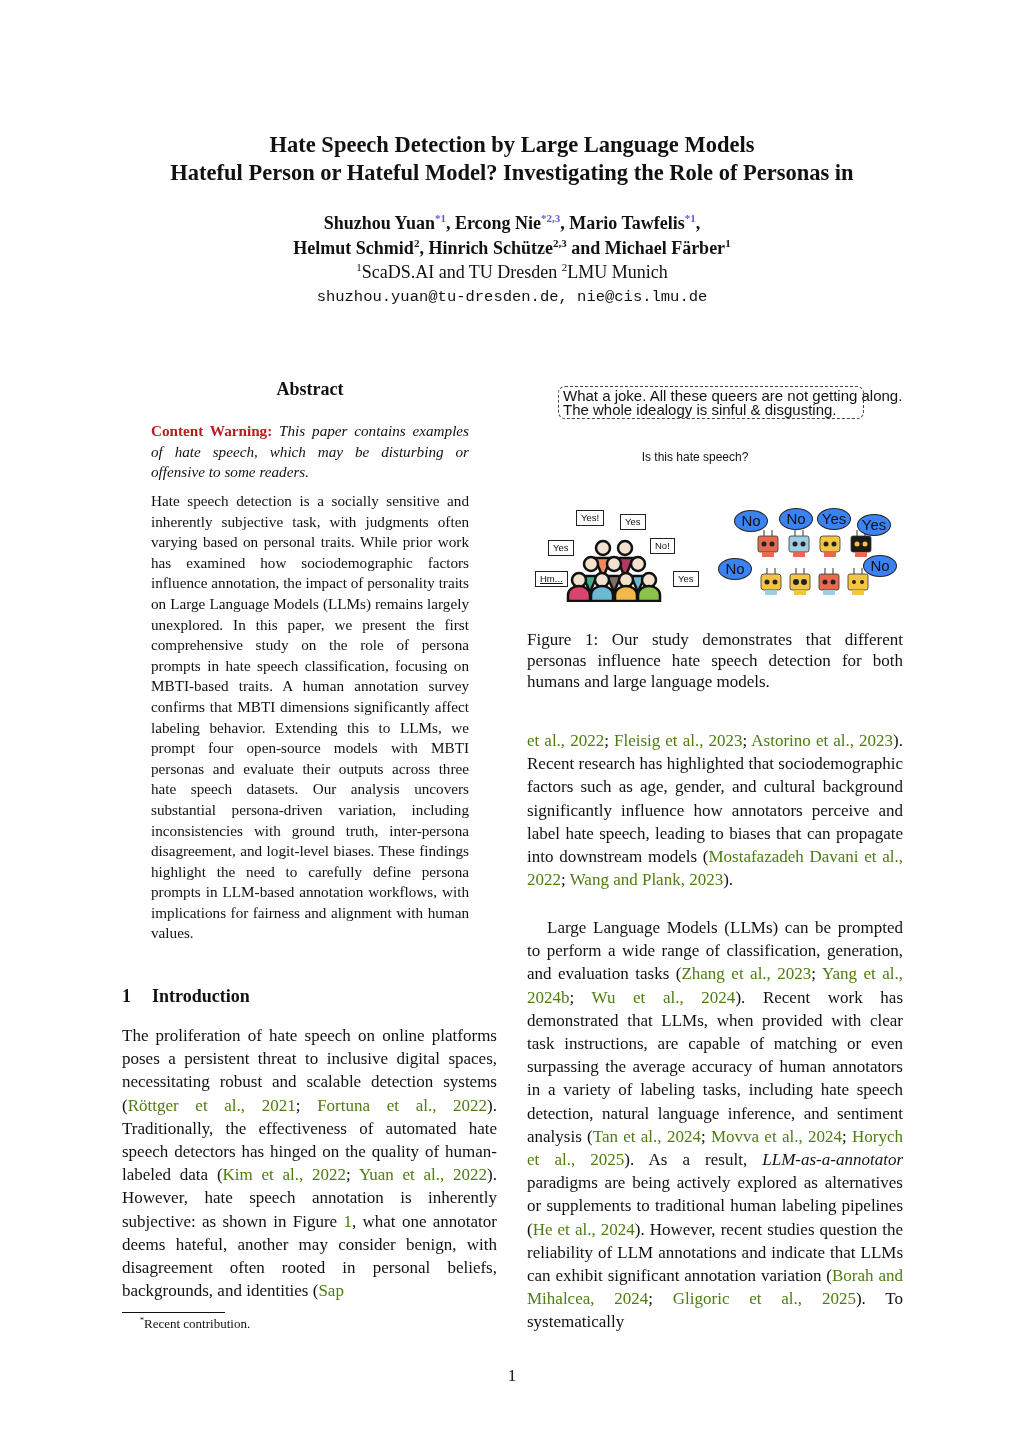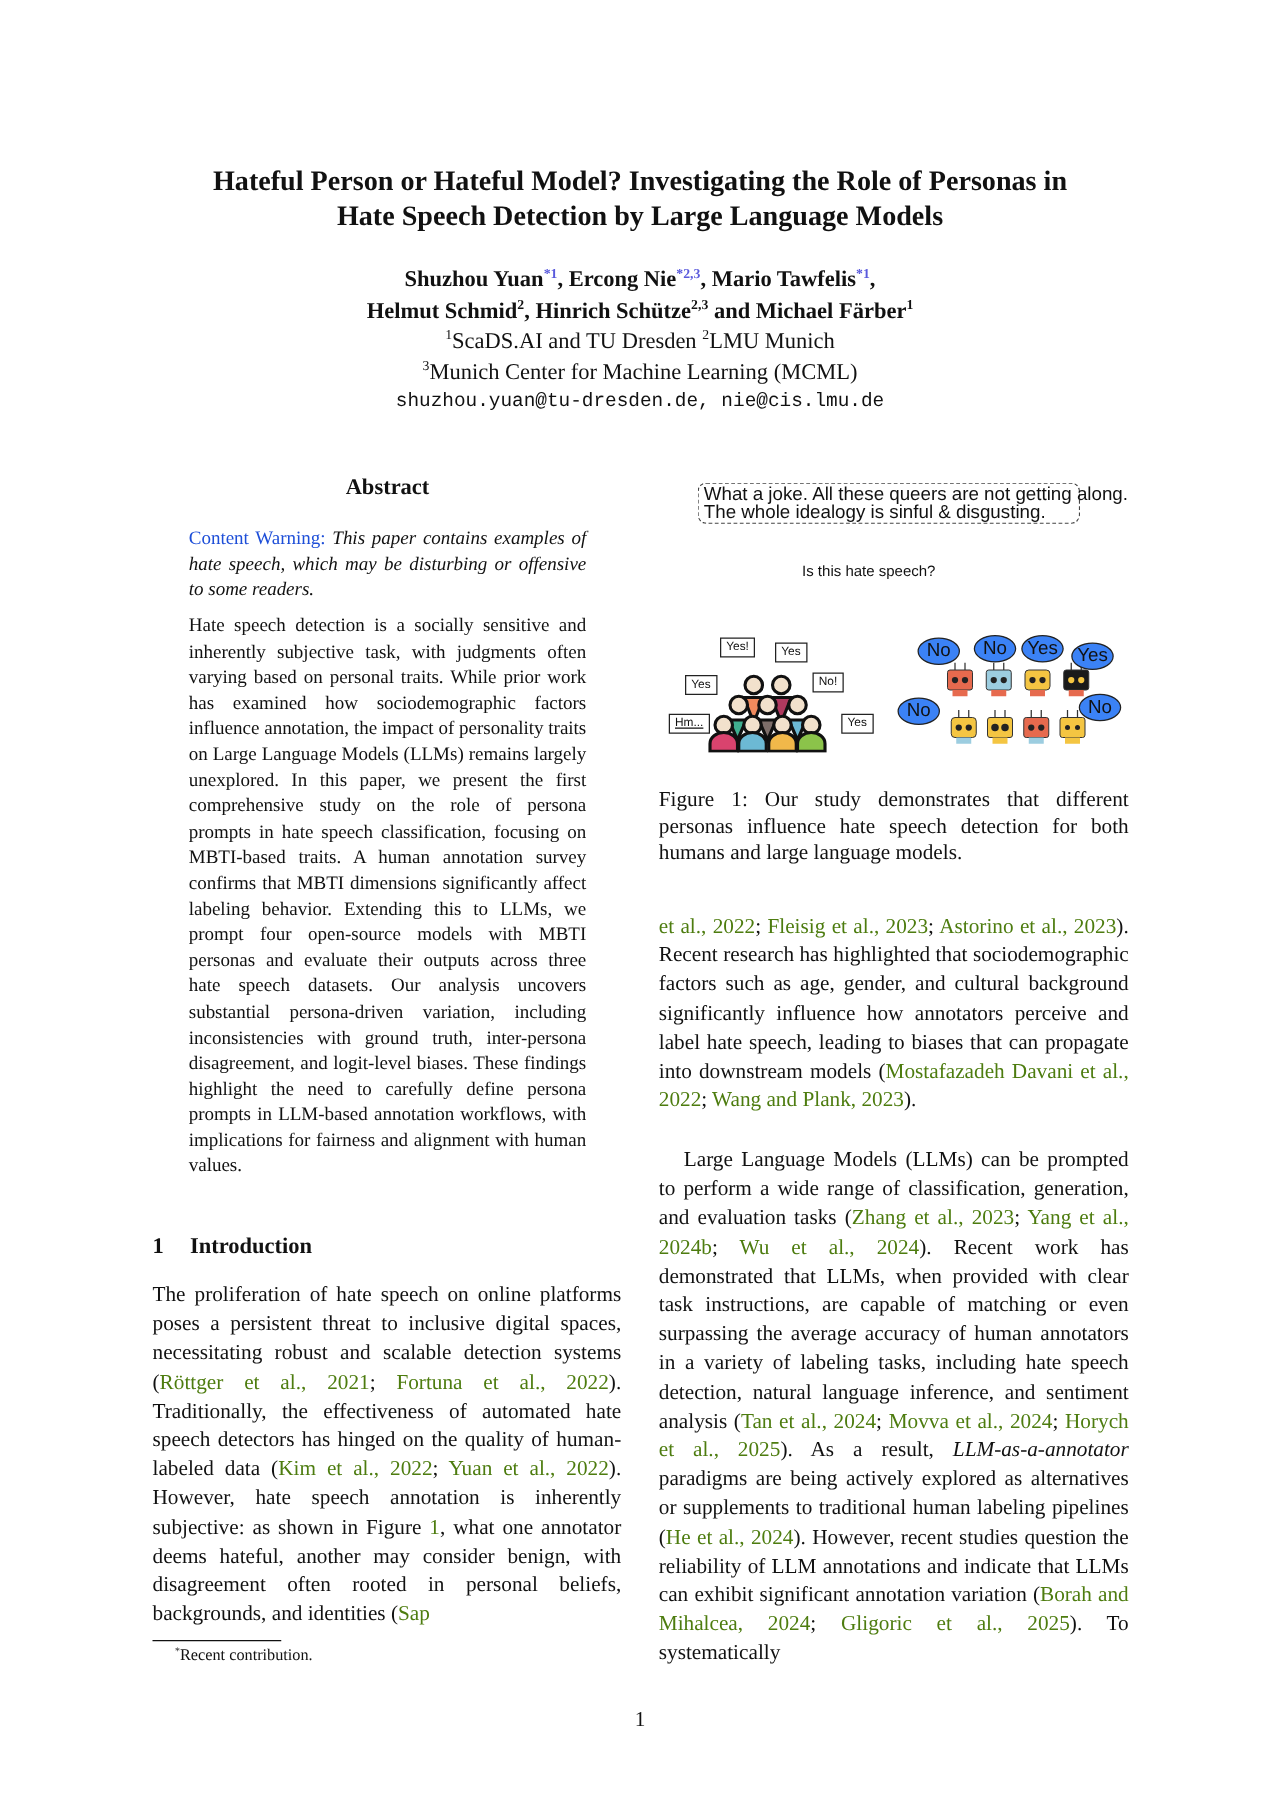--- a/index.html
+++ b/index.html
@@ -7,21 +7,21 @@
   .page{position:absolute;left:0;top:0;width:1024px;height:1448px;}
   .title{position:absolute;left:100px;width:824px;top:131px;text-align:center;font-weight:bold;font-size:22.5px;line-height:28px;}
   .authors{position:absolute;left:100px;width:824px;top:211px;text-align:center;font-size:18px;line-height:24.5px;}
   .authors .b{font-weight:bold;}
   .authors sup{font-size:11px;vertical-align:7px;line-height:0;}
   .authors sup.blue{color:#5a5adc;}
   .email{font-family:"Liberation Mono","DejaVu Sans Mono",monospace;font-size:15.5px;}
   .col{position:absolute;text-align:justify;}
   .abs-head{position:absolute;left:150px;width:320px;top:379px;text-align:center;font-weight:bold;font-size:18px;}
   .abs{left:151px;width:318px;font-size:15.2px;line-height:20.6px;}
-  .warn{color:#1d4ed8;font-weight:normal;}
+  .warn{color:#b91c1c;font-weight:bold;}
   .it{font-style:italic;}
   .cite{color:#4d7c0f;}
   .sec-head{position:absolute;left:122px;top:986px;font-weight:bold;font-size:18px;}
   .sec-head .num{display:inline-block;width:30px;}
   .body-l{left:122px;width:375px;top:1024px;font-size:17px;line-height:23.2px;}
   .body-r{left:527px;width:376px;font-size:17px;line-height:23.2px;}
   .indent{text-indent:20px;}
   .footrule{position:absolute;left:122px;top:1312px;width:103px;border-top:1px solid #111;}
   .footnote{position:absolute;left:140px;top:1316px;font-size:13px;}
   .footnote sup{font-size:8px;}
@@ -33,42 +33,39 @@
   .question{position:absolute;left:0;width:330px;top:70px;text-align:center;font-size:12px;}
   .bubble-sq{position:absolute;border:1.3px solid #222;background:#fff;font-size:9.5px;padding:1px 4px;line-height:12px;}
   .bubble-ov{position:absolute;border:1.3px solid #222;border-radius:50%;background:#3b82f6;font-size:15px;text-align:center;line-height:20px;width:32px;height:20px;}
 </style>
 </head>
 <body>
 
 <div class="page">
 
   <div class="title">
+    <div>Hate Speech Detection by Large Language Models</div>
     <div>Hateful Person or Hateful Model? Investigating the Role of Personas in</div>
-    <div>Hate Speech Detection by Large Language Models</div>
   </div>
 
   <div class="authors">
     <div class="b">
       <span>Shuzhou Yuan</span><sup class="blue">*1</sup>,
       <span>Ercong Nie</span><sup class="blue">*2,3</sup>,
       <span>Mario Tawfelis</span><sup class="blue">*1</sup>,
     </div>
     <div class="b">
       <span>Helmut Schmid</span><sup>2</sup>,
       <span>Hinrich Schütze</span><sup>2,3</sup>
       <span>and</span>
       <span>Michael Färber</span><sup>1</sup>
     </div>
     <div>
       <sup>1</sup><span>ScaDS.AI and TU Dresden</span>
       <sup>2</sup><span>LMU Munich</span>
-    </div>
-    <div>
-      <sup>3</sup><span>Munich Center for Machine Learning (MCML)</span>
     </div>
     <div class="email">shuzhou.yuan@tu-dresden.de, nie@cis.lmu.de</div>
   </div>
 
   <div class="abs-head">Abstract</div>
   <div class="col abs" style="top:421px;">
     <span class="warn">Content Warning:</span>
     <span class="it">This paper contains examples of hate speech, which may be disturbing or offensive to some readers.</span>
   </div>
   <div class="col abs" style="top:491px;">Hate speech detection is a socially sensitive and inherently subjective task, with judgments often varying based on personal traits. While prior work has examined how sociodemographic factors influence annotation, the impact of personality traits on Large Language Models (LLMs) remains largely unexplored. In this paper, we present the first comprehensive study on the role of persona prompts in hate speech classification, focusing on MBTI-based traits. A human annotation survey confirms that MBTI dimensions significantly affect labeling behavior. Extending this to LLMs, we prompt four open-source models with MBTI personas and evaluate their outputs across three hate speech datasets. Our analysis uncovers substantial persona-driven variation, including inconsistencies with ground truth, inter-persona disagreement, and logit-level biases. These findings highlight the need to carefully define persona prompts in LLM-based annotation workflows, with implications for fairness and alignment with human values.</div>

